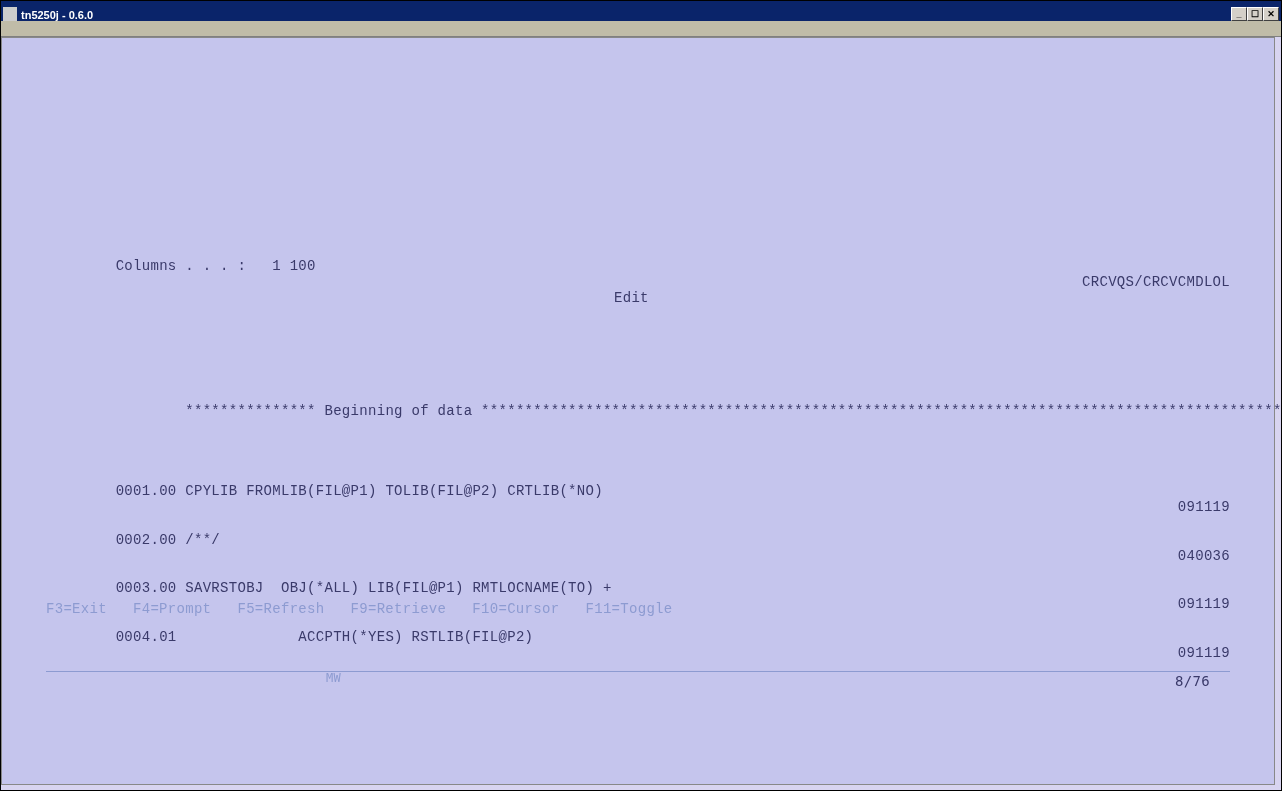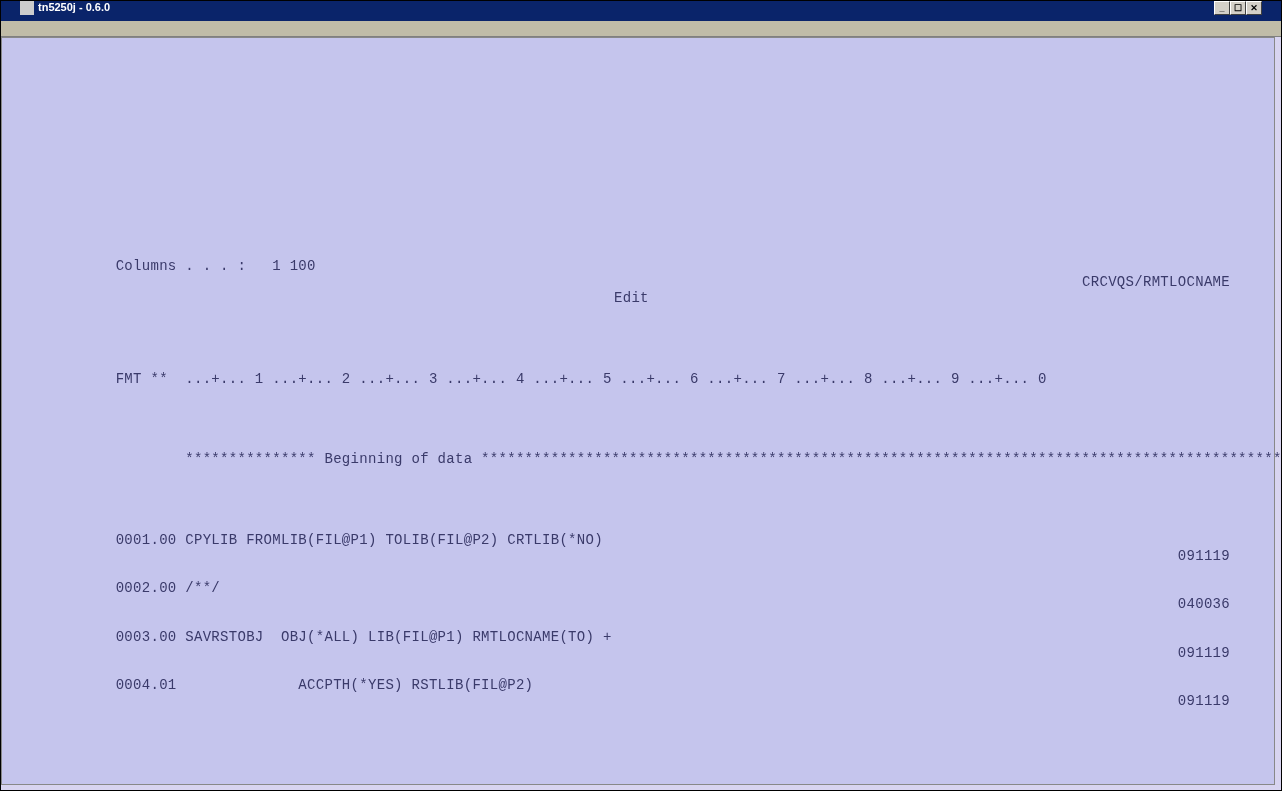--- a/index.html
+++ b/index.html
@@ -9,22 +9,22 @@
     width: 1282px;
     height: 791px;
     overflow: hidden;
     border: 1px solid #000;
   }
   .titlebar {
     background: linear-gradient(to bottom, #0a246a, #0a246a);
     color: #fff;
     height: 20px;
     display: flex;
-    align-items: flex-start;
-    padding: 0 19px;
+    align-items: flex-end;
+    padding: 0 2px;
     font-family: Tahoma, sans-serif;
     font-size: 11px;
   }
   .titlebar .app-icon {
     width: 14px;
     height: 14px;
     background: #ccc;
     margin-right: 4px;
     display: inline-block;
   }
@@ -142,30 +142,27 @@
 <div class="toolbar-strip"></div>
 
 <div class="terminal-wrap">
   <div class="terminal">
 
     <div class="term-content">
 
       
       <div class="row">
         <span>Columns . . . :</span><span>   </span><span>1 100</span>
-        <span class="right-col">CRCVQS/RMTLOCNAME</span>
+        <span class="right-col">CRCVQS/CRCVCMDLOL</span>
         <span style="position:absolute;left:568px;">Edit</span>
       </div>
 
       
 
       
-      <div class="row">
-        <span>FMT **</span><span>  </span><span>...+... 1 ...+... 2 ...+... 3 ...+... 4 ...+... 5 ...+... 6 ...+... 7 ...+... 8 ...+... 9 ...+... 0</span>
-      </div>
 
       
       <div class="row">
         <span>        </span><span>*************** Beginning of data ************************************************************************************************</span>
       </div>
 
       
       <div class="row">
         <span>0001.00</span> <span>CPYLIB FROMLIB(FIL@P1) TOLIB(FIL@P2) CRTLIB(*NO)</span>
         <span class="right-col">091119</span>
@@ -183,18 +180,23 @@
         <span class="right-col">091119</span>
       </div>
 
       
       
 
     </div>
 
     
     <div class="fkeys">
+      <div>F3=Exit   F4=Prompt   F5=Refresh   F9=Retrieve   F10=Cursor   F11=Toggle</div>
     </div>
 
     
+    <div class="status-line">
+      <span class="status-mw">MW</span>
+      <span class="status-pos">8/76</span>
+    </div>
 
   </div>
 </div>
 
 </body></html>

